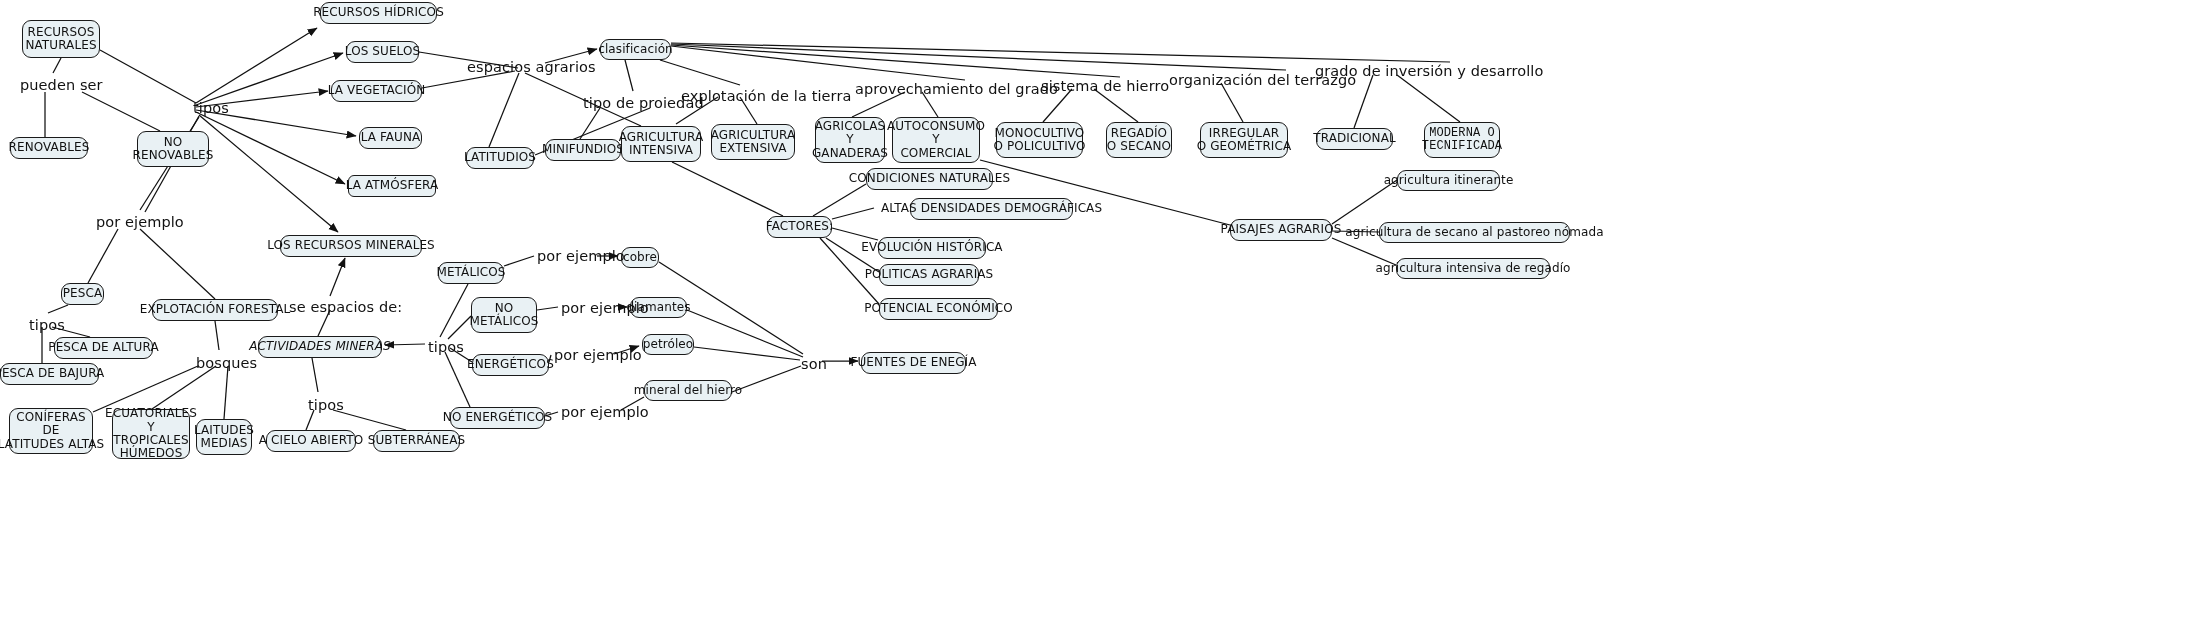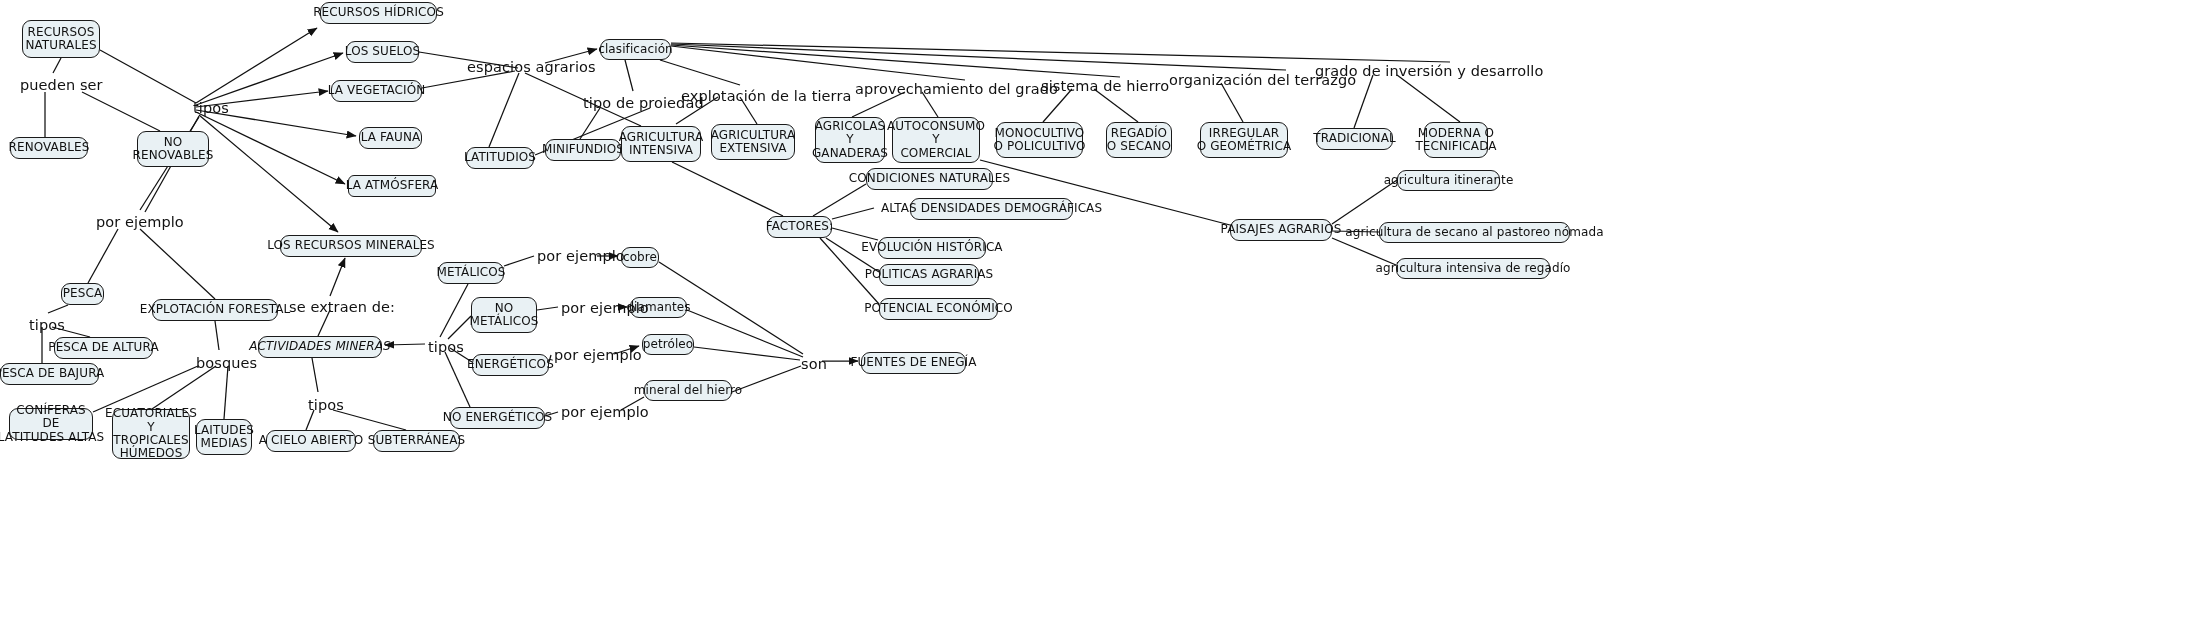--- a/index.html
+++ b/index.html
@@ -152,37 +152,37 @@
       <div class="node" style="left: 892px; top: 117px; width: 88px; height: 46px;">AUTOCONSUMO
 Y
 COMERCIAL</div>
       <div class="node" style="left: 996px; top: 122px; width: 87px; height: 36px;">MONOCULTIVO
 O POLICULTIVO</div>
       <div class="node" style="left: 1106px; top: 122px; width: 66px; height: 36px;">REGADÍO
 O SECANO</div>
       <div class="node" style="left: 1200px; top: 122px; width: 88px; height: 36px;">IRREGULAR
 O GEOMÉTRICA</div>
       <div class="node" style="left: 1316px; top: 128px; width: 77px; height: 22px;">TRADICIONAL</div>
-      <div class="node" style="left: 1424px; top: 122px; width: 64px; height: 36px;">MODERNA O
+      <div class="node" style="left: 1424px; top: 122px; width: 76px; height: 36px; font-family: Liberation Mono, monospace;">MODERNA O
 TECNIFICADA</div>
       <div class="node" style="left: 767px; top: 216px; width: 65px; height: 22px;">FACTORES:</div>
       <div class="node" style="left: 866px; top: 168px; width: 127px; height: 22px;">CONDICIONES NATURALES</div>
       <div class="node" style="left: 910px; top: 198px; width: 163px; height: 22px;">ALTAS DENSIDADES DEMOGRÁFICAS</div>
       <div class="node" style="left: 878px; top: 237px; width: 108px; height: 22px;">EVOLUCIÓN HISTÓRICA</div>
       <div class="node" style="left: 879px; top: 264px; width: 100px; height: 22px;">POLITICAS AGRARIAS</div>
       <div class="node" style="left: 879px; top: 298px; width: 119px; height: 22px;">POTENCIAL ECONÓMICO</div>
       <div class="node" style="left: 1230px; top: 219px; width: 102px; height: 22px;">PAISAJES AGRARIOS</div>
       <div class="node" style="left: 1397px; top: 170px; width: 103px; height: 21px;">agricultura itinerante</div>
       <div class="node" style="left: 1379px; top: 222px; width: 191px; height: 21px;">agricultura de secano al pastoreo nómada</div>
       <div class="node" style="left: 1396px; top: 258px; width: 154px; height: 21px;">agricultura intensiva de regadío</div>
       <div class="node" style="left: 61px; top: 283px; width: 43px; height: 22px;">PESCA</div>
       <div class="node" style="left: 152px; top: 299px; width: 126px; height: 22px;">EXPLOTACIÓN FORESTAL</div>
       <div class="node" style="left: 54px; top: 337px; width: 99px; height: 22px;">PESCA DE ALTURA</div>
       <div class="node" style="left: 0px; top: 363px; width: 99px; height: 22px;">PESCA DE BAJURA</div>
-      <div class="node" style="left: 9px; top: 408px; width: 84px; height: 32px;">CONÍFERAS
+      <div class="node" style="left: 9px; top: 408px; width: 84px; height: 46px;">CONÍFERAS
 DE
 LATITUDES ALTAS</div>
       <div class="node" style="left: 112px; top: 409px; width: 78px; height: 50px;">ECUATORIALES
 Y
 TROPICALES
 HÚMEDOS</div>
       <div class="node" style="left: 196px; top: 419px; width: 56px; height: 36px;">LAITUDES
 MEDIAS</div>
       <div class="node" style="left: 280px; top: 235px; width: 142px; height: 22px;">LOS RECURSOS MINERALES</div>
       <div class="node" style="left: 258px; top: 336px; width: 124px; height: 22px; font-style: italic;">ACTIVIDADES MINERAS</div>
@@ -205,21 +205,21 @@
       <div class="lbl" style="left: 467px; top: 60px;">espacios agrarios</div>
       <div class="lbl" style="left: 583px; top: 96px;">tipo de proiedad</div>
       <div class="lbl" style="left: 681px; top: 89px;">explotación de la tierra</div>
       <div class="lbl" style="left: 855px; top: 82px;">aprovechamiento del grado</div>
       <div class="lbl" style="left: 1041px; top: 79px;">sistema de hierro</div>
       <div class="lbl" style="left: 1169px; top: 73px;">organización del terrazgo</div>
       <div class="lbl" style="left: 1315px; top: 64px;">grado de inversión y desarrollo</div>
       <div class="lbl" style="left: 96px; top: 215px;">por ejemplo</div>
       <div class="lbl" style="left: 29px; top: 318px;">tipos</div>
       <div class="lbl" style="left: 196px; top: 356px;">bosques</div>
-      <div class="lbl" style="left: 289px; top: 300px;">se extraen de:</div>
+      <div class="lbl" style="left: 289px; top: 300px;">se espacios de:</div>
       <div class="lbl" style="left: 308px; top: 398px;">tipos</div>
       <div class="lbl" style="left: 428px; top: 340px;">tipos</div>
       <div class="lbl" style="left: 537px; top: 249px;">por ejemplo</div>
       <div class="lbl" style="left: 561px; top: 301px;">por ejemplo</div>
       <div class="lbl" style="left: 554px; top: 348px;">por ejemplo</div>
       <div class="lbl" style="left: 561px; top: 405px;">por ejemplo</div>
       <div class="lbl" style="left: 801px; top: 357px;">son</div>
     </div>
 </div>
 

